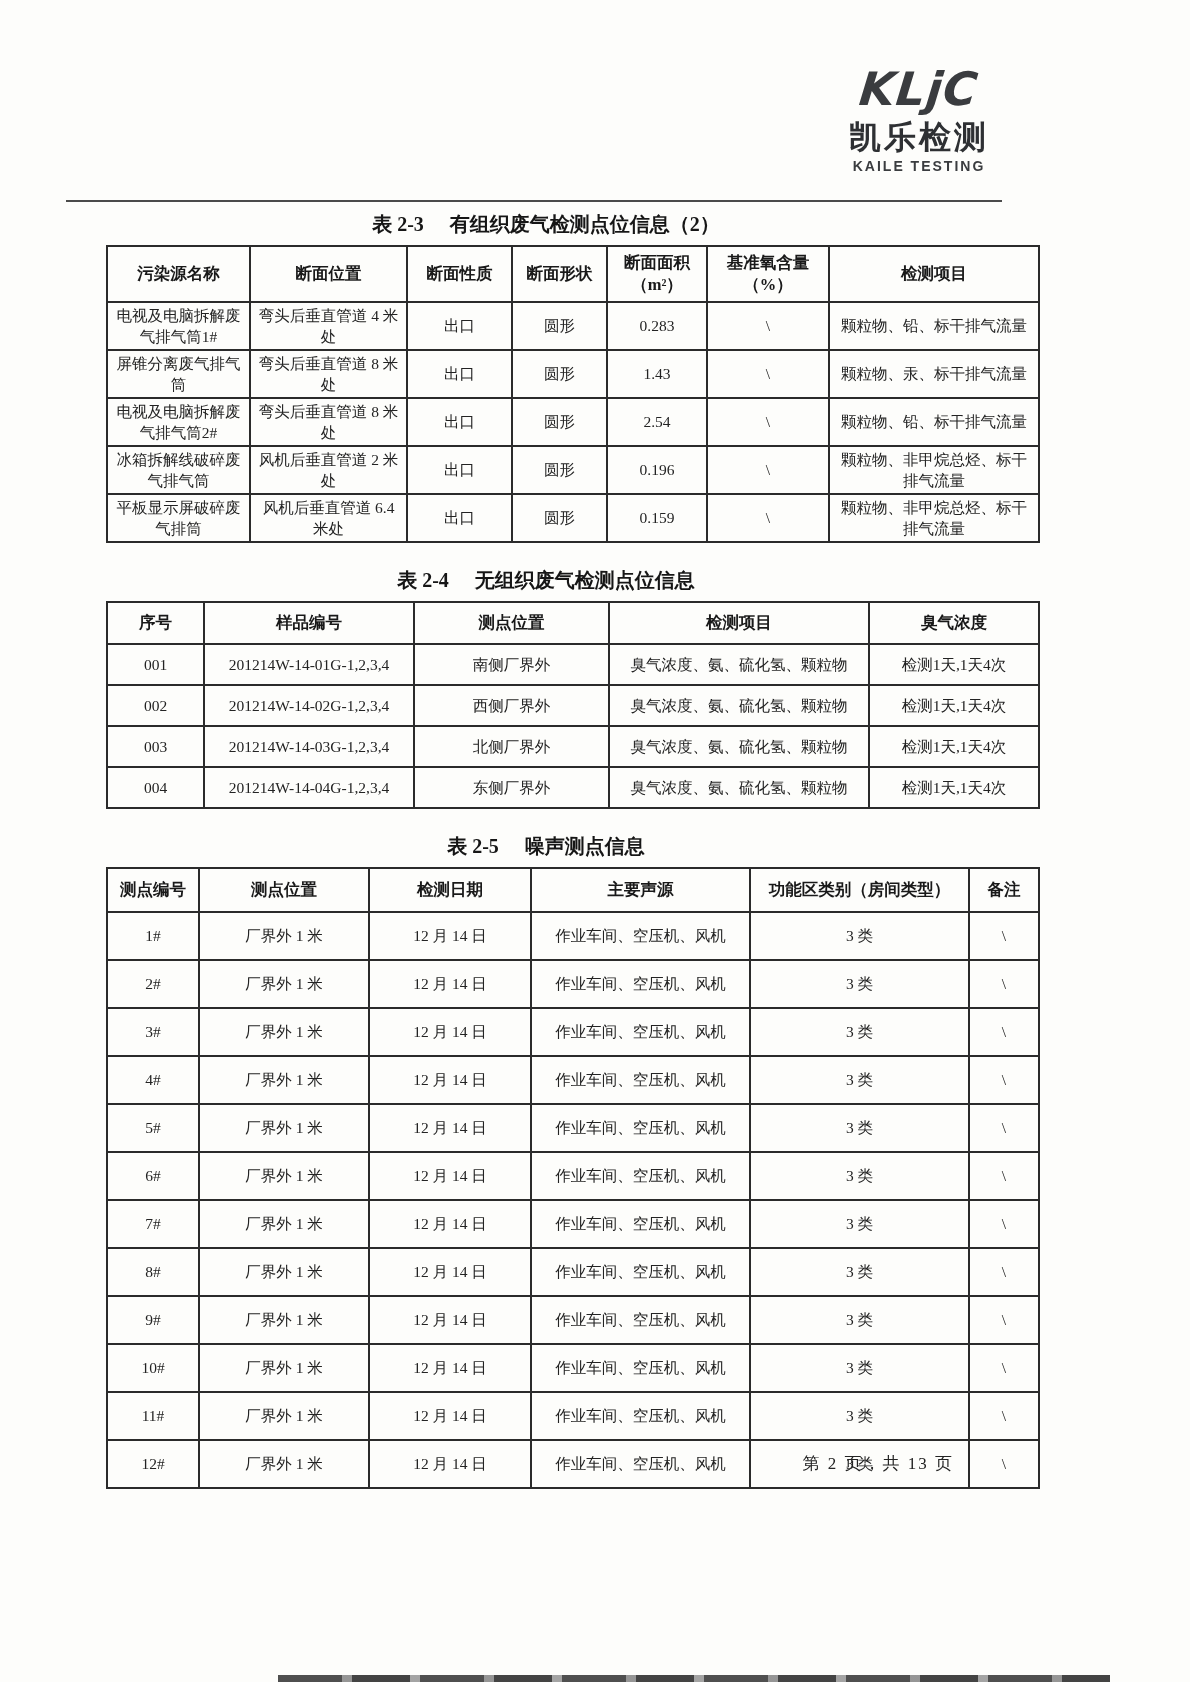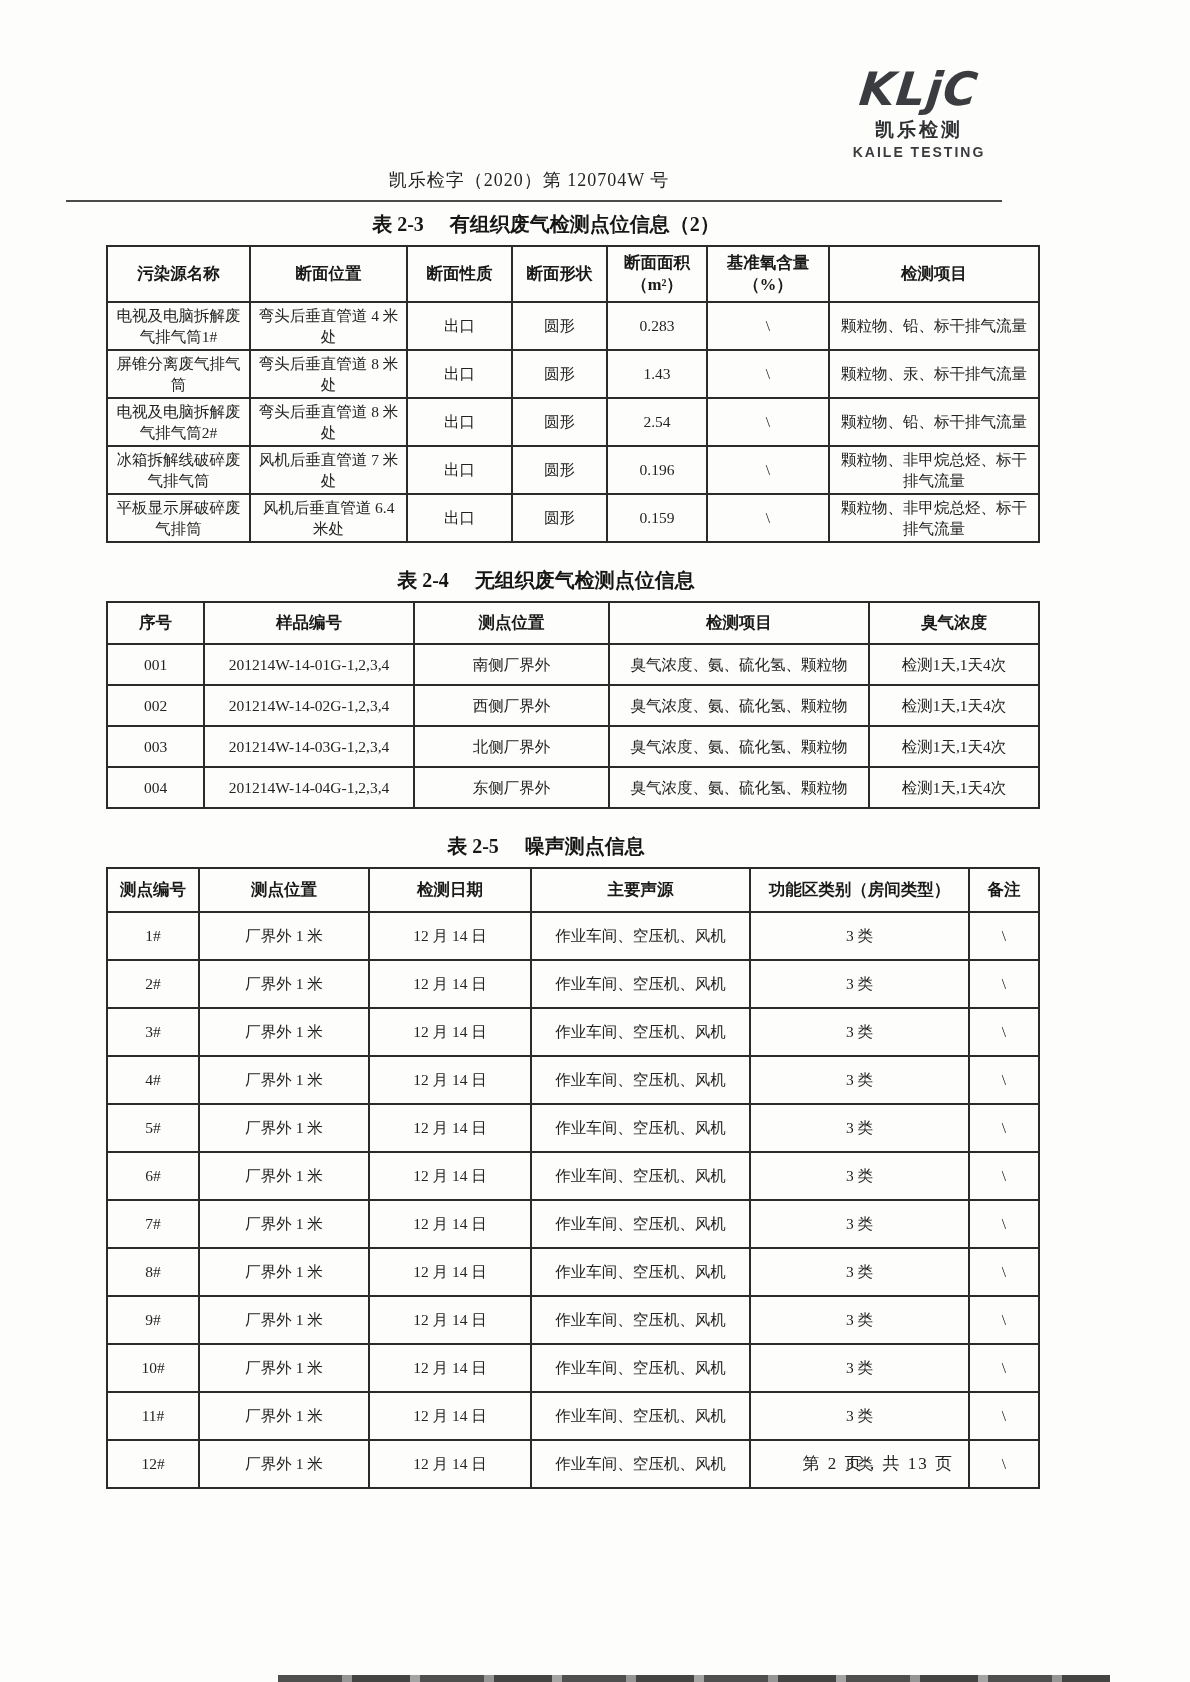--- a/index.html
+++ b/index.html
@@ -9,21 +9,21 @@
     font-family:"Liberation Serif","DejaVu Serif",serif;
     color:#1d1d1f;
   }
   
   .logo { position:absolute; top:66px; right:196px; width:150px; text-align:center; }
   .logo-mark {
     font-family:"DejaVu Sans","Liberation Sans",sans-serif;
     font-weight:bold; font-style:italic; font-size:46px; line-height:1;
     letter-spacing:1px; color:#3a3c3f; transform:skewX(-6deg);
   }
-  .logo-cn { margin-top:8px; font-weight:bold; font-size:19px; line-height:1.1; letter-spacing:3px; color:#2e3033; }
+  .logo-cn { margin-top:8px; font-weight:bold; font-size:32px; line-height:1.1; letter-spacing:3px; color:#2e3033; }
   .logo-en { margin-top:3px; font-family:"Liberation Sans","DejaVu Sans",sans-serif; font-weight:bold; font-size:14px; letter-spacing:2px; color:#3a3c3f; }
   
   .doc-number { position:absolute; top:168px; left:63px; width:932px; text-align:center; font-size:18px; letter-spacing:1px; color:#242424; }
   .header-rule { position:absolute; top:200px; left:66px; width:936px; border-top:2.5px solid #4b4b4b; }
   
   .content { position:absolute; top:205px; left:63px; width:880px;padding-left:43px; }
   .table-title { text-align:center; font-weight:bold; font-size:20px; color:#161616; padding:6px 0 7px 0; }
   .table-title .gap { display:inline-block; width:26px; }
   table { width:932px; table-layout:fixed; border-collapse:collapse; background:transparent; }
   th, td {
@@ -51,21 +51,20 @@
 <body>
 
 <div class="page">
 
   <div class="logo">
     <div class="logo-mark">KLjC</div>
     <div class="logo-cn">凯乐检测</div>
     <div class="logo-en">KAILE TESTING</div>
   </div>
 
-  <div class="doc-number">凯乐检字（2020）第 120704W 号</div>
   <div class="header-rule"></div>
 
   <div class="content">
 
     <div class="table-title">
       <span>表 2-3</span><span class="gap"></span><span>有组织废气检测点位信息（2）</span>
     </div>
     <table class="t1">
       <colgroup>
         <col style="width:143px">
@@ -117,21 +116,21 @@
             <td>弯头后垂直管道 8 米处</td>
             <td>出口</td>
             <td>圆形</td>
             <td>2.54</td>
             <td>\</td>
             <td>颗粒物、铅、标干排气流量</td>
           </tr>
 
           <tr>
             <td>冰箱拆解线破碎废气排气筒</td>
-            <td>风机后垂直管道 7 米处</td>
+            <td>风机后垂直管道 2 米处</td>
             <td>出口</td>
             <td>圆形</td>
             <td>0.196</td>
             <td>\</td>
             <td>颗粒物、非甲烷总烃、标干排气流量</td>
           </tr>
 
 
           <tr>
             <td>平板显示屏破碎废气排筒</td>

